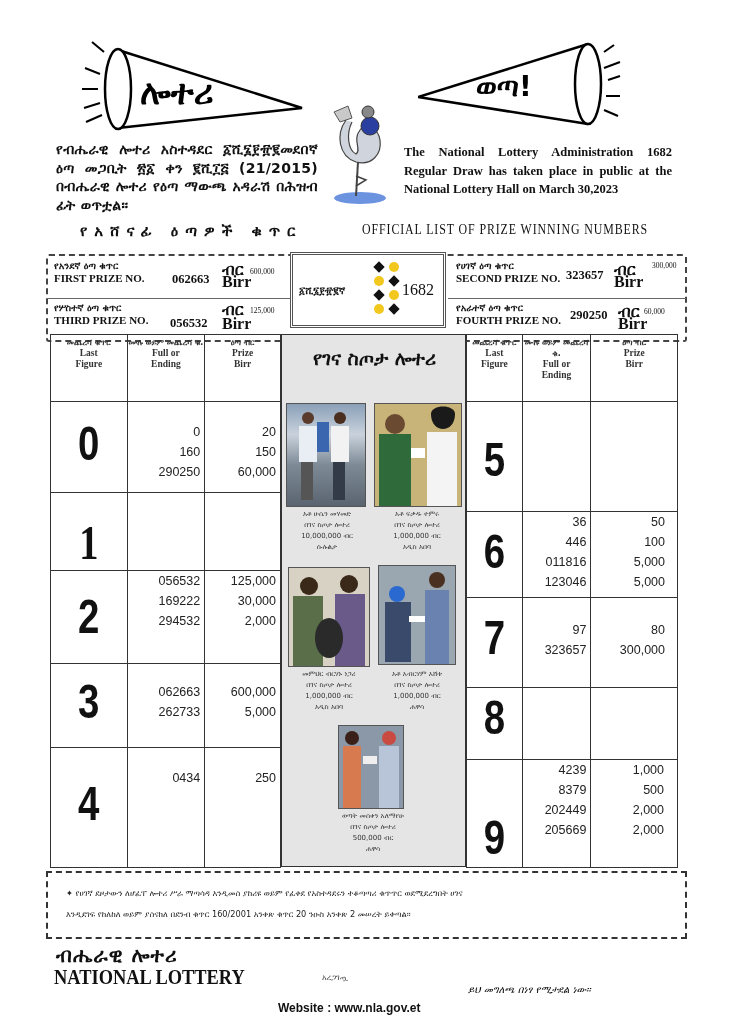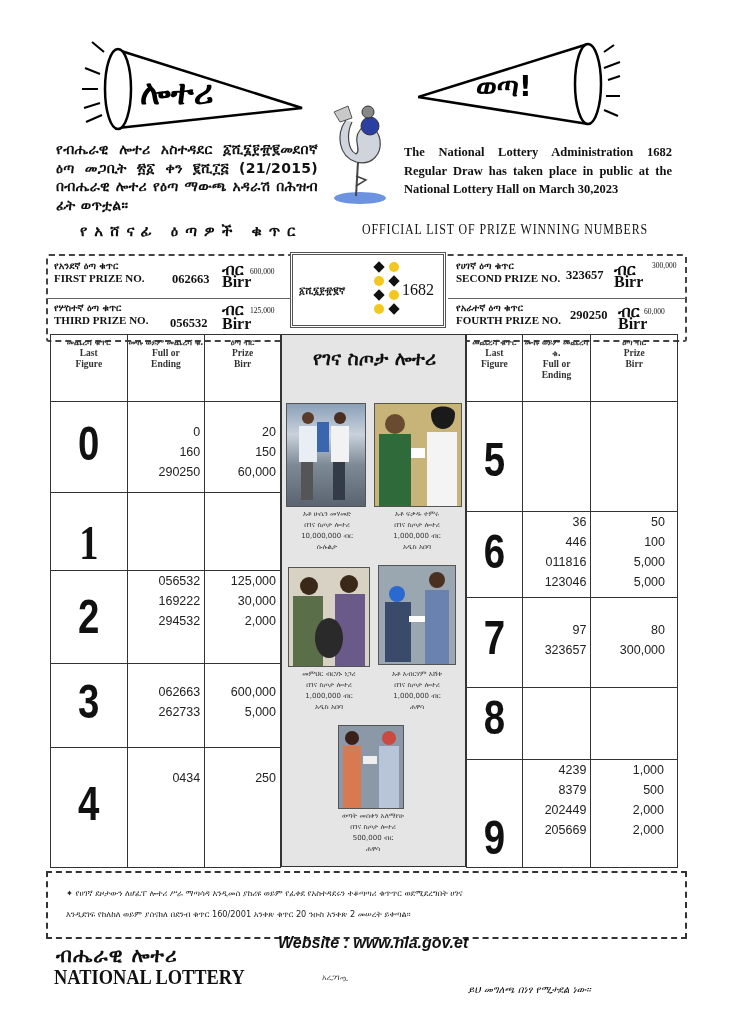--- a/index.html
+++ b/index.html
@@ -46,21 +46,21 @@
     .center-panel { position: absolute; left: 281px; top: 334px; width: 185px; height: 533px; border: 1.5px solid #333; background: #e5e5e5; }
     .cp-title { position: absolute; left: 0; top: 10px; width: 185px; text-align: center; font-family: "DejaVu Sans", sans-serif; font-weight: bold; font-size: 19px; line-height: 26px; }
     .photo { position: absolute; border: 1px solid #555; overflow: hidden; }
     .caption { position: absolute; width: 90px; text-align: center; font-family: "DejaVu Sans", sans-serif; font-size: 7px; line-height: 11px; color: #333; }
 
     .notice { position: absolute; left: 46px; top: 871px; width: 641px; height: 68px; border: 2px dashed #333; }
     .notice-text { position: absolute; left: 18px; top: 10px; width: 610px; font-family: "DejaVu Sans", sans-serif; font-size: 8.2px; line-height: 21px; color: #222; }
 
     .footer-am { position: absolute; left: 56px; top: 943px; font-family: "DejaVu Sans", sans-serif; font-weight: 900; font-size: 20px; letter-spacing: 1px; }
     .footer-en { position: absolute; left: 54px; top: 966px; font-family: "Liberation Serif", serif; font-weight: bold; font-size: 20px; transform: scaleX(0.92); transform-origin: left; white-space: nowrap; }
-    .website { position: absolute; left: 278px; top: 934px; font-family: "Liberation Sans", sans-serif; font-weight: bold; font-style: italic; font-size: 16px; }
+    .website { position: absolute; left: 278px; top: 1001px; font-family: "Liberation Sans", sans-serif; font-weight: bold; font-size: 12px; }
     .signature { position: absolute; left: 322px; top: 973px; font-family: "DejaVu Sans", sans-serif; font-size: 8px; color: #444; }
     .not-for-sale { position: absolute; left: 468px; top: 984px; font-family: "DejaVu Sans", sans-serif; font-style: italic; font-size: 10px; }
   </style>
 </head>
 <body>
 
 <div class="mega" style="left:82px; top:40px; width:230px; height:100px;">
   <svg width="230" height="100" viewBox="0 0 230 100">
     <line x1="10" y1="2" x2="22" y2="12" stroke="#000" stroke-width="2"></line>
     <line x1="3" y1="28" x2="18" y2="34" stroke="#000" stroke-width="2"></line>

